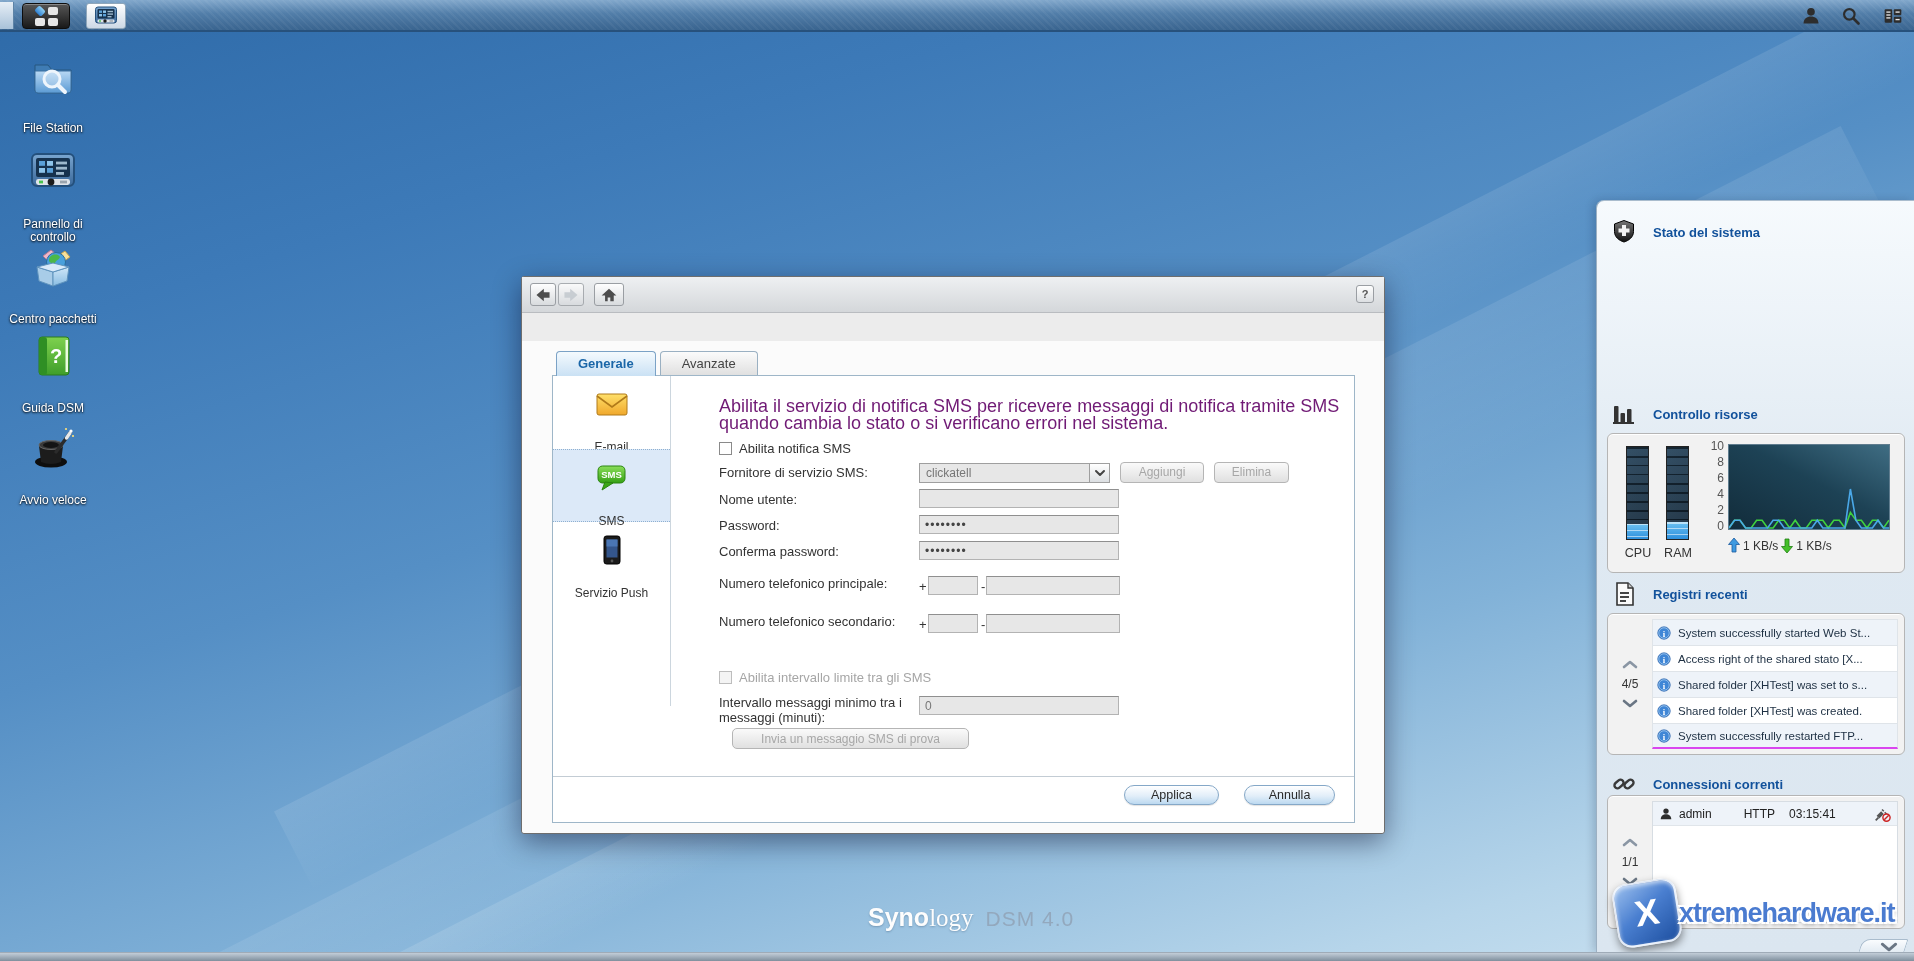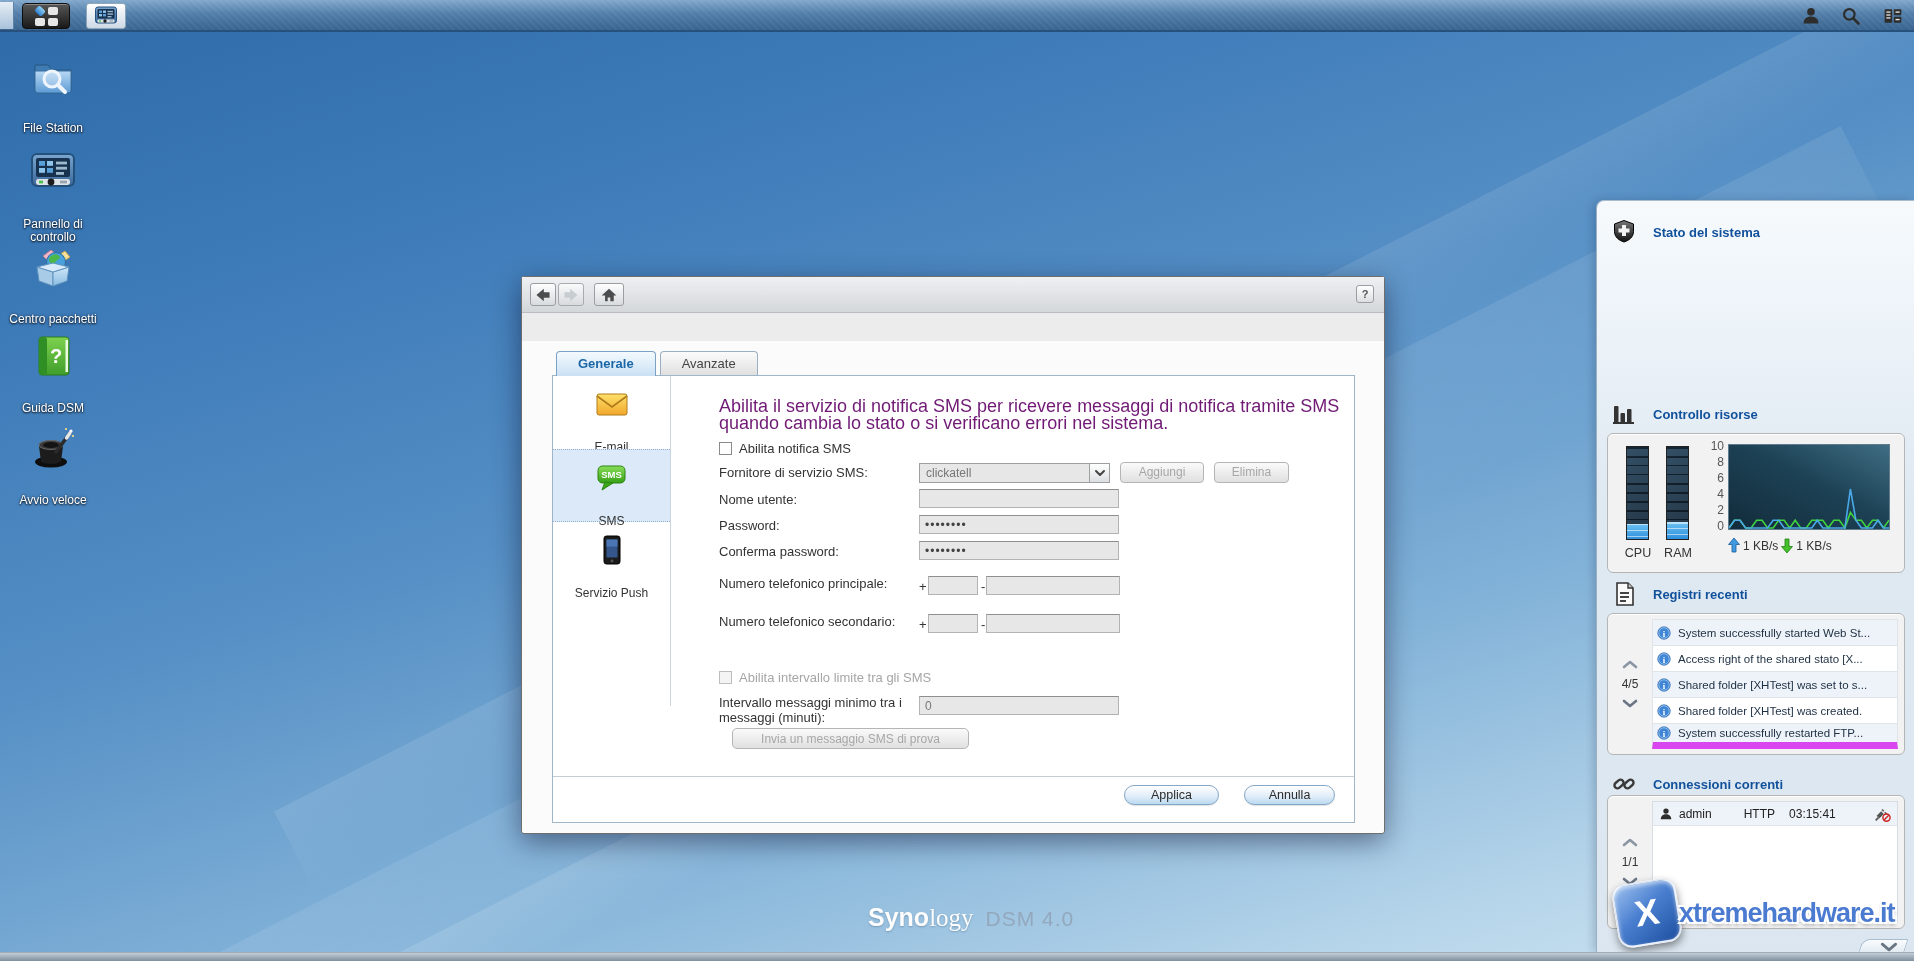--- a/index.html
+++ b/index.html
@@ -119,21 +119,21 @@
   .ytick { position:absolute; width:16px; text-align:right; font-size:12px; color:#555; left:100px; }
   .net-legend { position:absolute; left:120px; top:104px; font-size:12px; color:#333; display:flex; align-items:center; gap:3px; }
 
   .pager { position:absolute; left:0; top:0; width:44px; height:100%; display:flex; flex-direction:column;
     align-items:center; justify-content:center; gap:8px; }
   .pg-num { font-size:12px; color:#333; }
   .chev { width:16px; height:9px; cursor:pointer; }
   .log-rows { position:absolute; left:44px; top:5px; width:246px; }
   .log-row { height:26px; display:flex; align-items:center; gap:7px; padding:0 4px; border:1px solid #dfe4e9;
     border-bottom:none; font-size:11.5px; color:#1d2f42; white-space:nowrap; overflow:hidden; }
-  .log-row:last-child { border-bottom:7px solid #d946ef; }
+  .log-row:last-child { border-bottom:2px solid #d946ef; }
   .log-row:nth-child(odd) { background:#eef3f9; }
   .log-row:nth-child(even) { background:#ffffff; }
 
   .conn-area { position:absolute; left:44px; top:5px; width:246px; height:122px; background:#fff; border:1px solid #d7dde3; }
   .conn-row { height:24px; display:flex; align-items:center; gap:6px; padding:0 6px; background:#eef3f9;
     border-bottom:1px solid #e0e5ea; font-size:12px; color:#222; }
   .conn-row .t { margin-left:8px; }
 
   .wm-logo { position:absolute; left:18px; top:680px; width:64px; height:64px; border-radius:14px;
     transform:rotate(-9deg); background:linear-gradient(145deg,#9cc0ee 0%,#4a7fd0 45%,#1d4fa0 100%);

